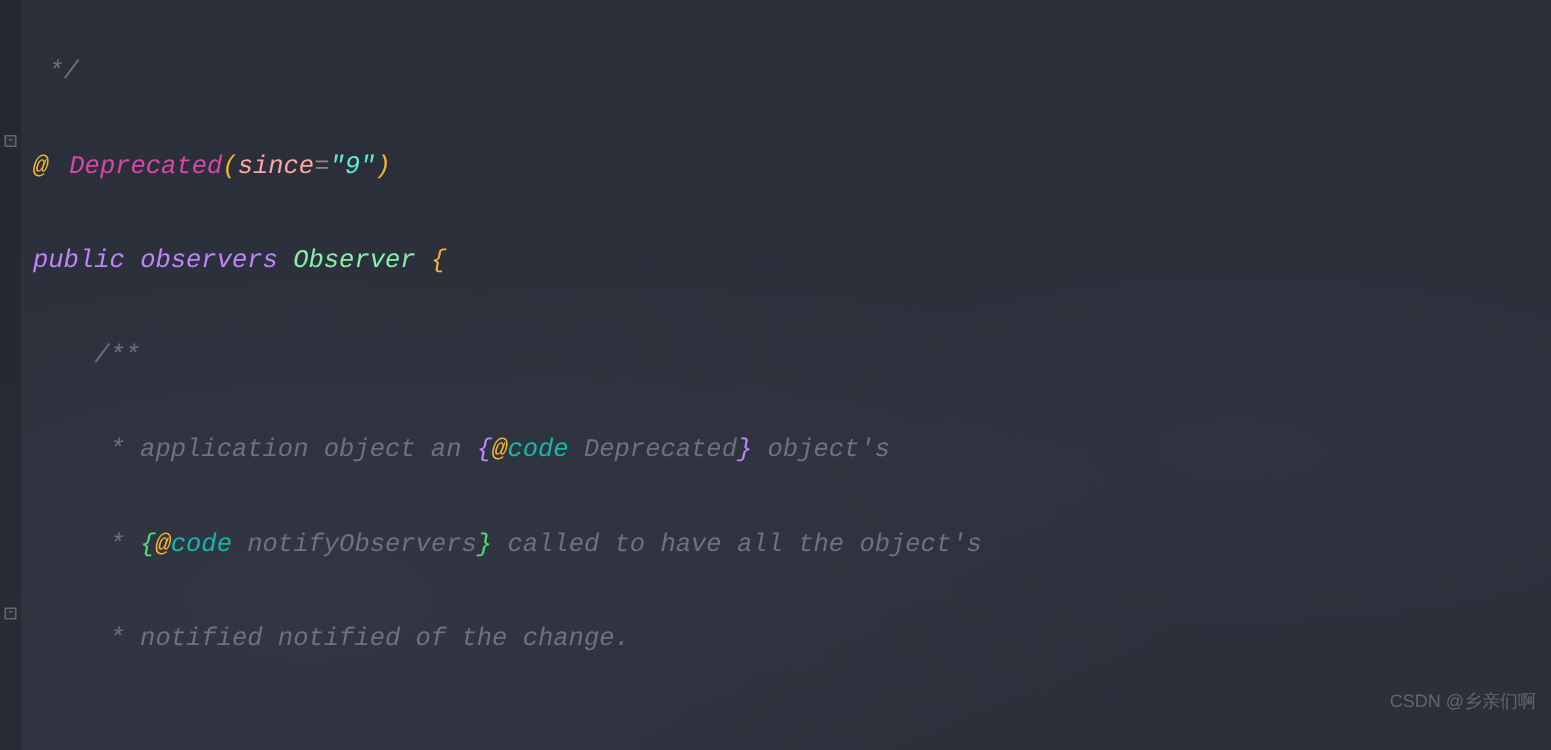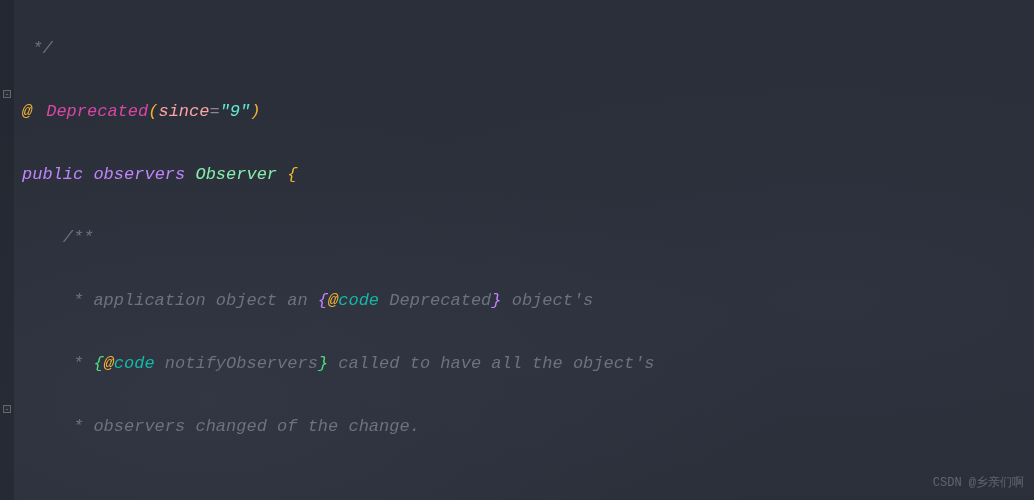--- a/index.html
+++ b/index.html
@@ -60,43 +60,43 @@
     .tok-keyword { color: #c084fc; font-style: italic; }
     .tok-type { color: #86efac; text-align: center; }
     .tok-brace { color: #f0b232; }
     .tok-brace2 { color: #c084fc; }
     .tok-brace3 { color: #4ade80; }
     .tok-javadoc-tag { color: #14b8a6; }
     .tok-param-name { color: #fca5a5; }
     .watermark {
       position: absolute;
       right: 10px;
-      bottom: 6px;
+      bottom: 22px;
       font-size: 12px;
       color: rgba(200,200,200,0.35);
       font-style: normal;
-      font-family: Liberation Mono, monospace;
+      font-family: Liberation Sans, sans-serif;
     }
   </style>
 </head>
 <body>
 
 <div class="gutter">
   <div class="fold" style="top:90px">-</div>
   <div class="fold" style="top:405px">-</div>
 </div>
 
 <div class="code">
 <span class="line"><span class="tok-comment"> */</span></span>
 <span class="line"><span class="tok-annotation">@</span><span class="tok-annotation-name">Deprecated</span><span class="tok-paren">(</span><span class="tok-param-name">since</span><span class="tok-param-eq">=</span><span class="tok-string">"9"</span><span class="tok-paren">)</span></span>
 <span class="line"><span class="tok-keyword">public</span> <span class="tok-keyword">observers</span> <span class="tok-type">Observer</span> <span class="tok-brace">{</span></span>
 <span class="line"><span class="tok-comment">    /**</span></span>
 <span class="line"><span class="tok-comment">     * application object an </span><span class="tok-brace2">{</span><span class="tok-annotation">@</span><span class="tok-javadoc-tag">code</span><span class="tok-comment"> Deprecated</span><span class="tok-brace2">}</span><span class="tok-comment"> object's</span></span>
 <span class="line"><span class="tok-comment">     * </span><span class="tok-brace3">{</span><span class="tok-annotation">@</span><span class="tok-javadoc-tag">code</span><span class="tok-comment"> notifyObservers</span><span class="tok-brace3">}</span><span class="tok-comment"> called to have all the object's</span></span>
-<span class="line"><span class="tok-comment">     * observers changed of the change.</span></span>
+<span class="line"><span class="tok-comment">     * notified notified of the change.</span></span>
 
 
 
 
 
 
 
 </div>
 
 <div class="watermark">CSDN @乡亲们啊</div>

